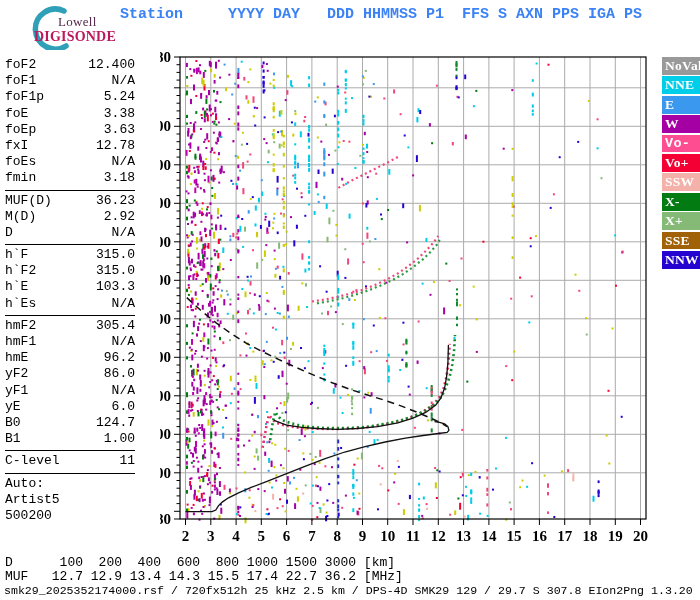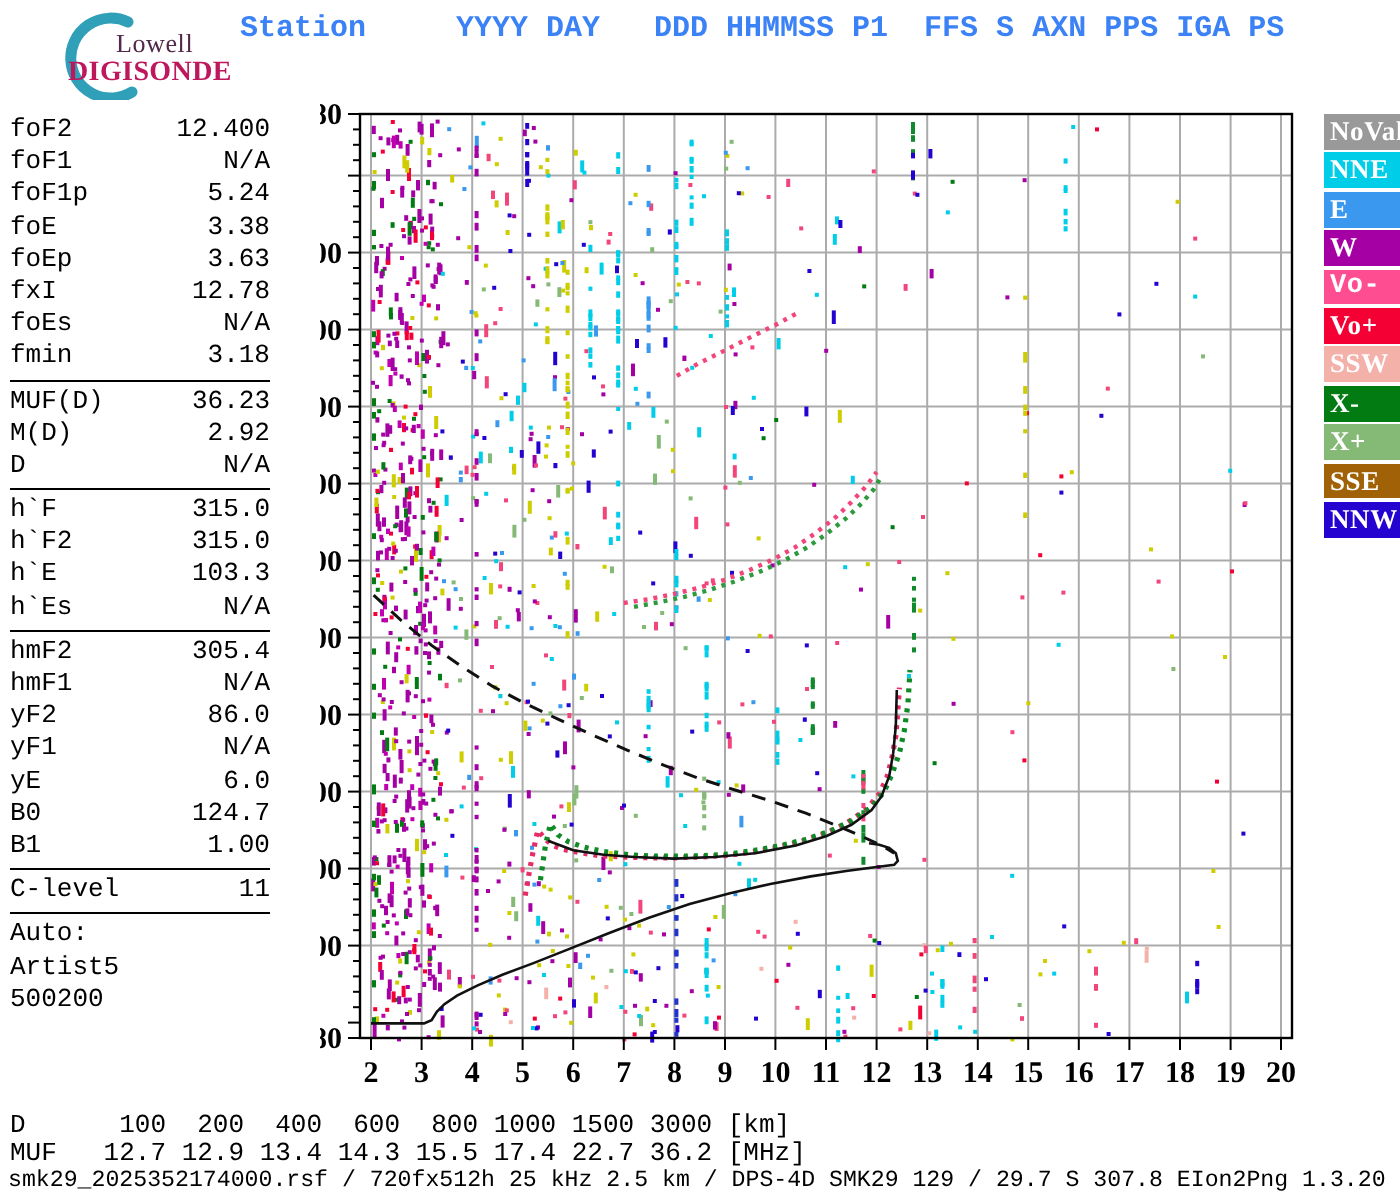--- a/index.html
+++ b/index.html
@@ -117,20 +117,24 @@
       </div>
     <div class="sep"></div>
     <div>
         <div class="prow">
           <span>hmF2</span>
           <span>305.4</span>
         </div>
         <div class="prow">
           <span>hmF1</span>
           <span>N/A</span>
+        </div>
+        <div class="prow">
+          <span>hmE</span>
+          <span>96.2</span>
         </div>
         <div class="prow">
           <span>yF2</span>
           <span>86.0</span>
         </div>
         <div class="prow">
           <span>yF1</span>
           <span>N/A</span>
         </div>
         <div class="prow">

